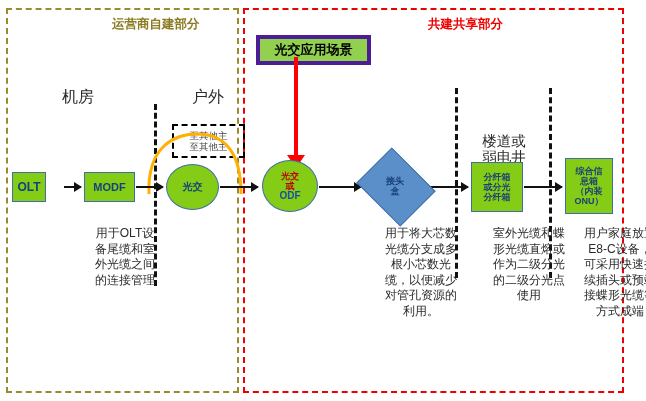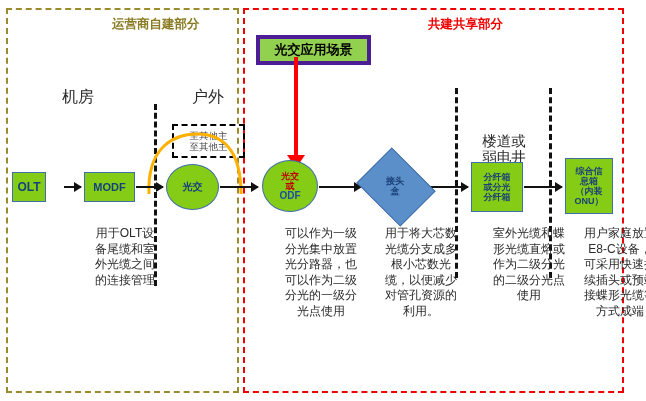--- a/index.html
+++ b/index.html
@@ -178,18 +178,17 @@
   <div class="node" id="node-zhx">
     <div>
       <div>综合信</div>
       <div>息箱</div>
       <div>（内装</div>
       <div>ONU）</div>
     </div>
   </div>
 
   <div class="caption" style="left:66px;top:226px;width:60px;">用于OLT设备尾缆和室外光缆之间的连接管理</div>
-  <div class="caption" style="left:256px;top:226px;width:72px;">可以作为一级分光集中放置光分路器，也可以作为二级分光的一级分光点使用</div>
   <div class="caption" style="left:356px;top:226px;width:72px;">用于将大芯数光缆分支成多根小芯数光缆，以便减少对管孔资源的利用。</div>
   <div class="caption" style="left:464px;top:226px;width:72px;">室外光缆和蝶形光缆直熔或作为二级分光的二级分光点使用</div>
   <div class="caption" style="left:554px;top:226px;width:74px;">用户家庭放置E8-C设备，可采用快速接续插头或预端接蝶形光缆等方式成端</div>
 
 </div>
 
 </body></html>

